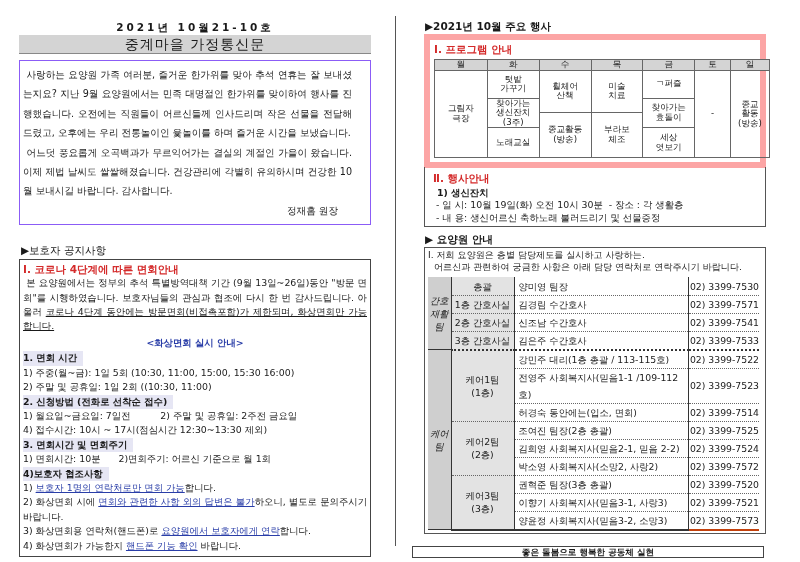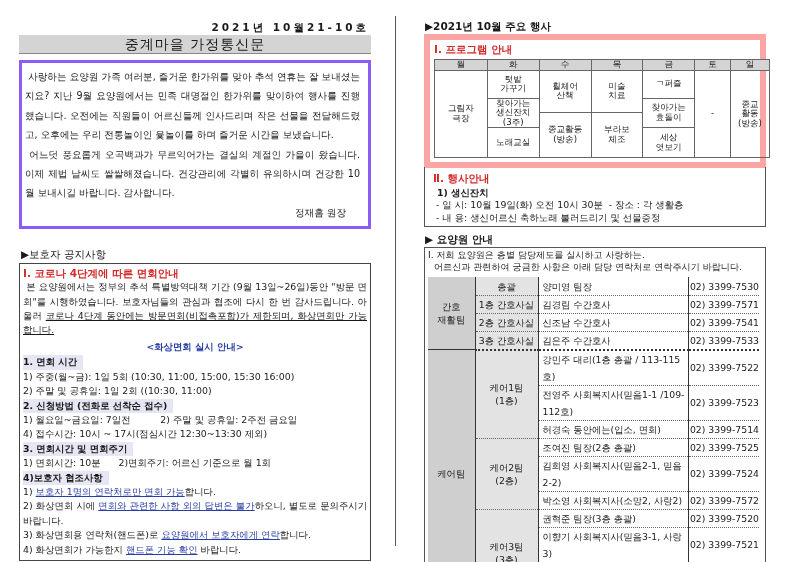--- a/index.html
+++ b/index.html
@@ -3,23 +3,23 @@
 <meta charset="utf-8">
 <style>
   * { box-sizing: border-box; margin: 0; padding: 0; }
   html, body { width: 800px; height: 562px; background: #ffffff; overflow: hidden; }
   body { font-family: "DejaVu Sans", "Liberation Sans", sans-serif; color: #1a1a1a; position: relative; font-size: 10px; }
 
   .divider { position: absolute; left: 395px; top: 16px; width: 1px; height: 530px; background: #555; }
 
   
   .left { position: absolute; left: 19px; top: 20px; width: 352px; }
-  .hdr-row { display: flex; justify-content: flex-end; font-weight: bold; font-size: 10.5px; letter-spacing: 3px; height: 14px; line-height: 14px; padding: 0 2px; }
+  .hdr-row { display: flex; justify-content: center; font-weight: bold; font-size: 10.5px; letter-spacing: 3px; height: 14px; line-height: 14px; padding: 0 2px; }
   .title-bar { background: #d4d4d4; border-bottom: 1px solid #888; text-align: center; font-size: 14px; height: 19px; line-height: 19px; margin-top: 1px; letter-spacing: 1px; }
-  .greet-box { border: 3px solid #8b5cf6; margin-top: 6px; padding: 4px 8px 4px 3px; font-size: 9.6px; line-height: 19.4px; text-align: justify; }
+  .greet-box { border: 1px solid #8b5cf6; margin-top: 6px; padding: 4px 18px 4px 3px; font-size: 9.6px; line-height: 19.4px; text-align: justify; }
   .greet-box p { margin: 0; }
   .greet-sign { text-align: right; padding-right: 14px; }
 
   .sec-head { font-size: 10.5px; margin-top: 18px; height: 14px; line-height: 14px; padding-left: 2px; }
   .notice-box { border: 1px solid #444; margin-top: 2px; padding: 2px 3px 3px 3px; font-size: 9.4px; line-height: 14.4px; }
   .red-title { color: #d42a2a; font-weight: bold; font-size: 10.5px; line-height: 14px; }
   .just { text-align: justify; }
   .u { text-decoration: underline; }
   .center-blue { text-align: center; color: #2a3ea8; font-weight: bold; margin: 2px 0 1px; }
   .bold-h { font-weight: bold; background: #e6e6f4; display: inline-block; padding-right: 6px; }
@@ -35,21 +35,21 @@
   table.sched td { border: 1px solid #666; vertical-align: middle; padding: 0 1px; }
   .evt-box { border: 1px solid #555; border-top: none; margin-top: -1px; padding: 4px 8px 2px 8px; font-size: 9.4px; line-height: 12.4px; }
   .evt-box .red-title { margin-bottom: 2px; }
   .evt-sub { font-weight: bold; padding-left: 4px; }
   .evt-line { padding-left: 3px; }
 
   .r-sec2 { font-weight: bold; font-size: 10.5px; height: 13px; line-height: 13px; margin-top: 6px; margin-left: 1px; }
   .info-box { border: 1px solid #555; margin-top: 1px; padding: 2px 1px 2px 3px; font-size: 9.1px; line-height: 11.6px; }
   table.staff { margin-top: 4px; width: 331px; border-collapse: collapse; font-size: 9.3px; }
   table.staff td { border-bottom: 1px dotted #666; height: 18px; line-height: 17px; }
-  td.grp { background: #cfcfcf; text-align: center; border-right: 1px solid #333; border-bottom: 1px solid #333 !important; width: 47px; line-height: 13px !important; }
+  td.grp { background: #cfcfcf; text-align: center; border-right: 1px solid #333; border-bottom: 1px solid #333 !important; width: 23px; line-height: 13px !important; font-style: italic; }
   td.sub { background: #e3e3e3; text-align: center; border-right: 1px solid #333; width: 63px; line-height: 13px !important; }
   td.nm { padding-left: 4px; border-right: 1px solid #333; }
   td.ph { padding-left: 1px; white-space: nowrap; }
   tr.sep td { border-bottom: 2px dotted #333 !important; }
 
   .slogan { border: 1px solid #444; margin: 12px 0 0 0; text-align: center; font-size: 8.6px; font-weight: bold; height: 12px; line-height: 11px; width: 352px; margin-left: -12px; }
 </style>
 </head>
 <body>
 

